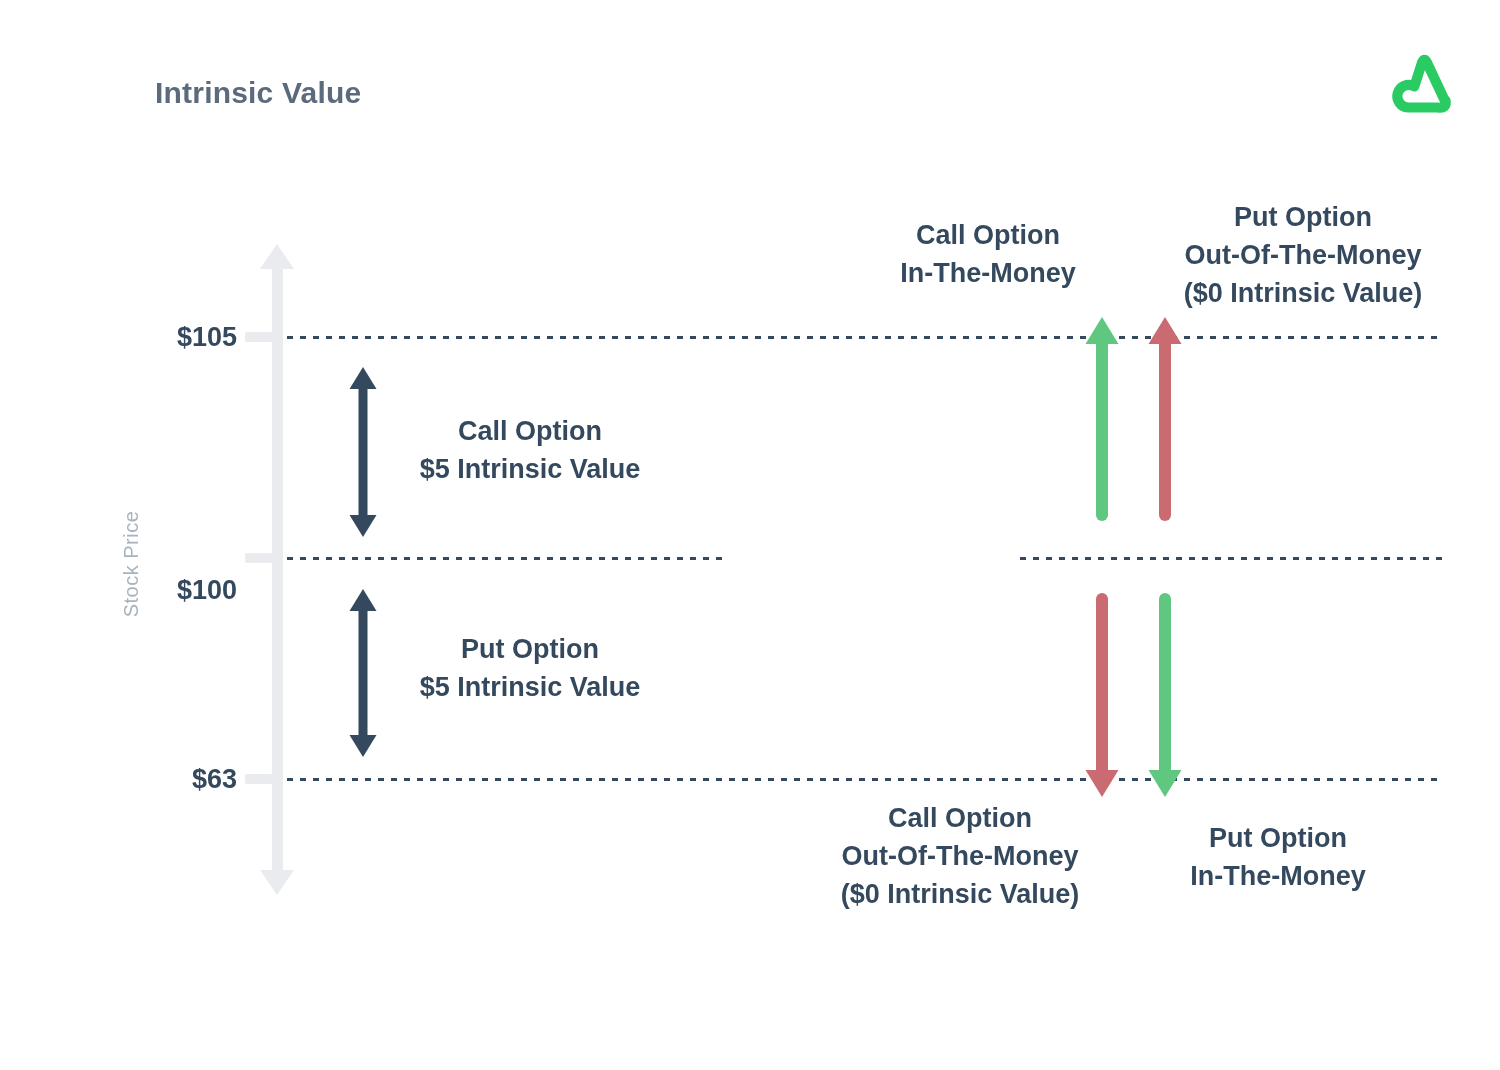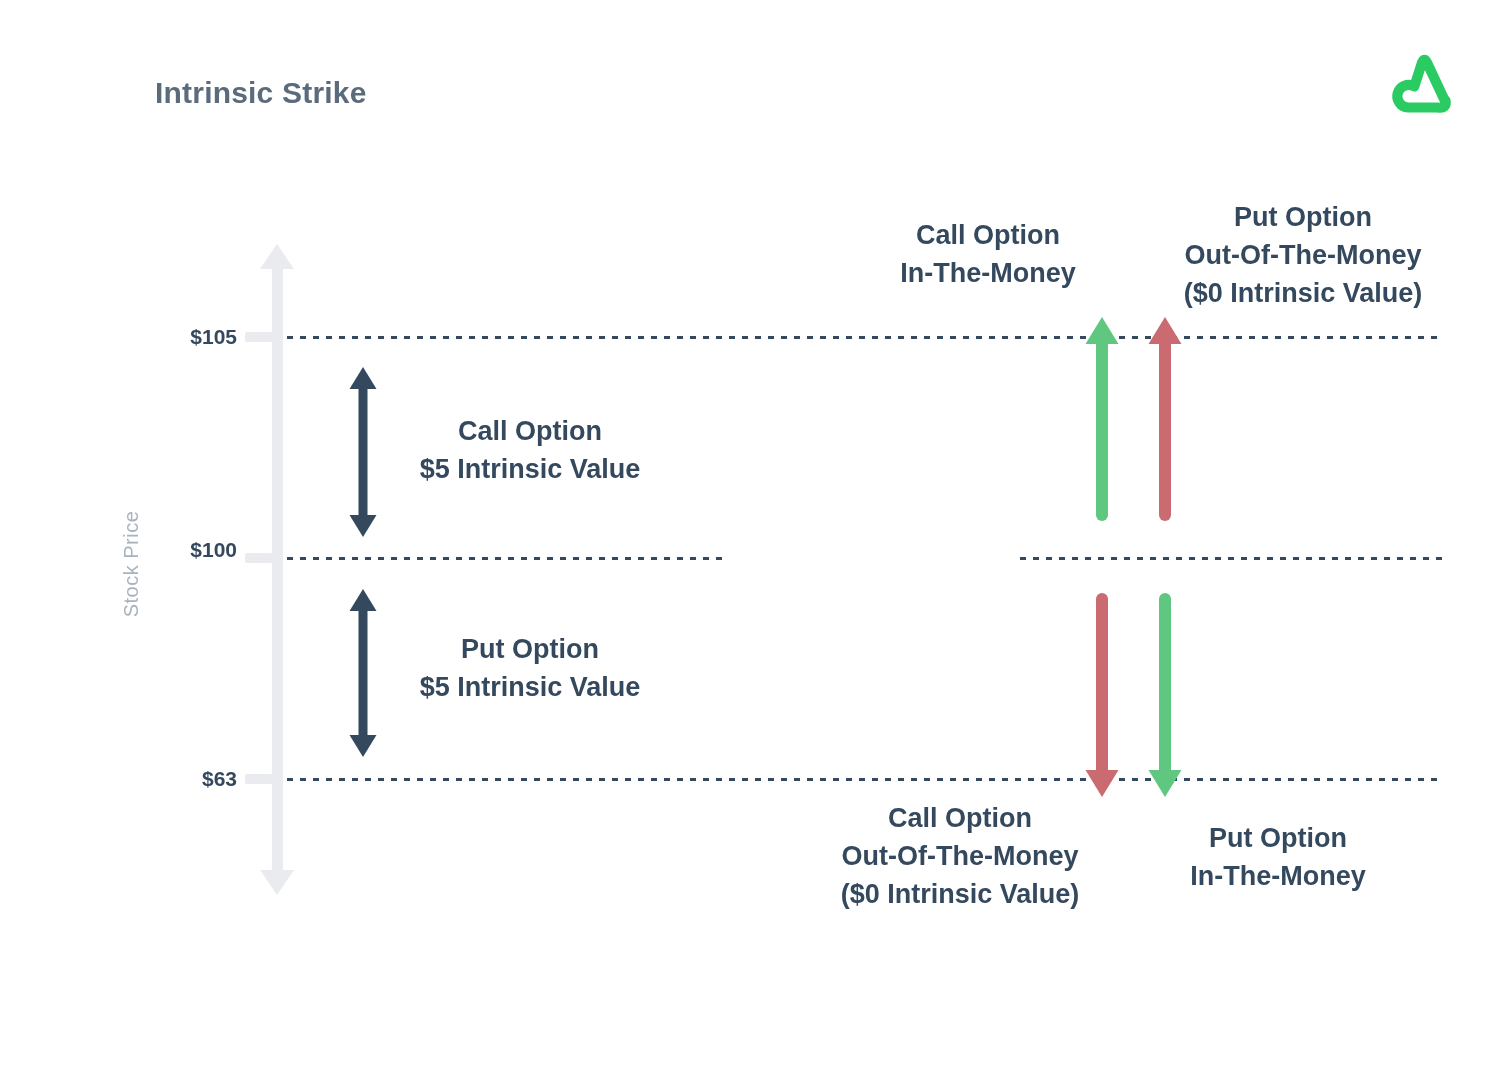--- a/index.html
+++ b/index.html
@@ -32,23 +32,23 @@
 
   .axis-title {
     position:absolute; left:56px; top:549px; width:150px; height:30px;
     line-height:30px; text-align:center; font-size:20px; font-weight:400;
     color:#A9B3BD; transform:rotate(-90deg); transform-origin:50% 50%;
     letter-spacing:0.5px;
   }
 
   .price-label {
     position:absolute; left:105px; width:132px; text-align:right;
-    font-size:21px; font-weight:700; color:#35495E; line-height:32px;
+    font-size:27px; font-weight:700; color:#35495E; line-height:32px;
   }
-  .pl-105 { top:321px; } .pl-100 { top:534px; } .pl-95 { top:763px; }
+  .pl-105 { top:321px; } .pl-100 { top:574px; } .pl-95 { top:763px; }
 
   
   .dotted {
     position:absolute; height:3px;
     background-image:repeating-linear-gradient(to right,#35495E 0px,#35495E 6px,transparent 6px,transparent 13px);
   }
   .line-105 { left:287px; top:336px; width:1157px; }
   .line-100-left  { left:287px; top:557px; width:440px; }
   .line-100-right { left:1020px; top:557px; width:425px; }
   .line-95  { left:287px; top:778px; width:1157px; }
@@ -78,21 +78,21 @@
   .arr-call-itm { left:1084px; top:315px; }
   .arr-put-otm  { left:1147px; top:315px; }
   .arr-call-otm { left:1084px; top:591px; }
   .arr-put-itm  { left:1147px; top:591px; }
 </style>
 </head>
 <body>
 
 <div class="canvas">
 
-  <div class="title">Intrinsic Strike</div>
+  <div class="title">Intrinsic Value</div>
   <svg class="logo" viewBox="0 0 100 100" aria-hidden="true">
     <path d="M 84,68 L 60,17 Q 57,11 54,17 L 44,48 A 14.5,14.5 0 1 0 36,75 L 74,75 Q 86,77 84,66" fill="none" stroke="#2BCB63" stroke-width="13" stroke-linecap="round" stroke-linejoin="round"></path>
   </svg>
 
   <div class="dotted line-105"></div>
   <div class="dotted line-100-left"></div>
   <div class="dotted line-100-right"></div>
   <div class="dotted line-95"></div>
 
   <div class="axis-bar"></div>

